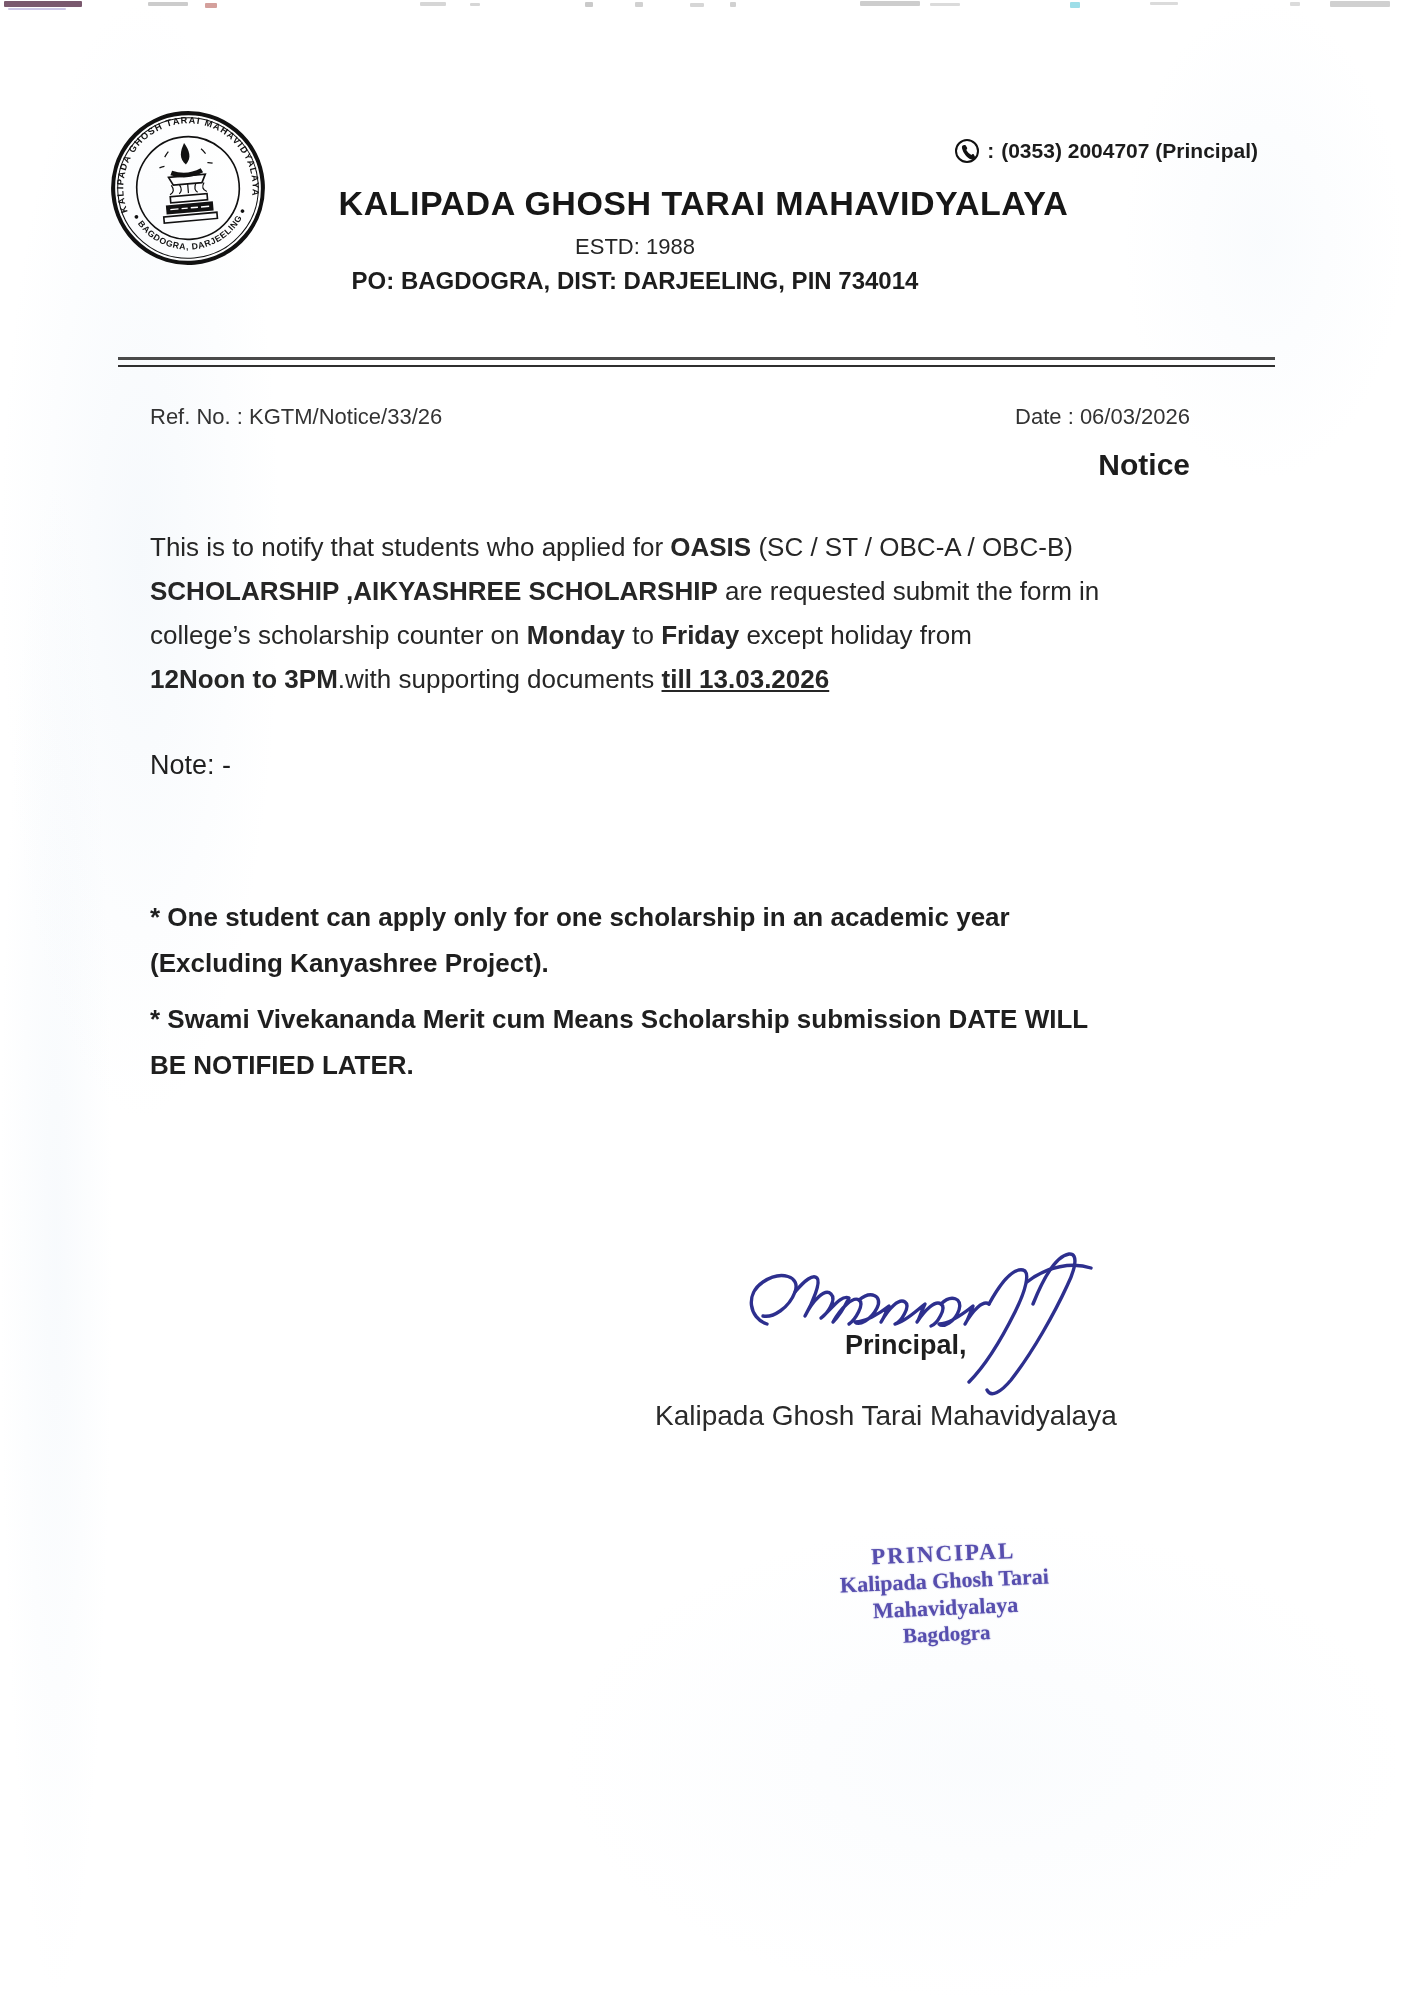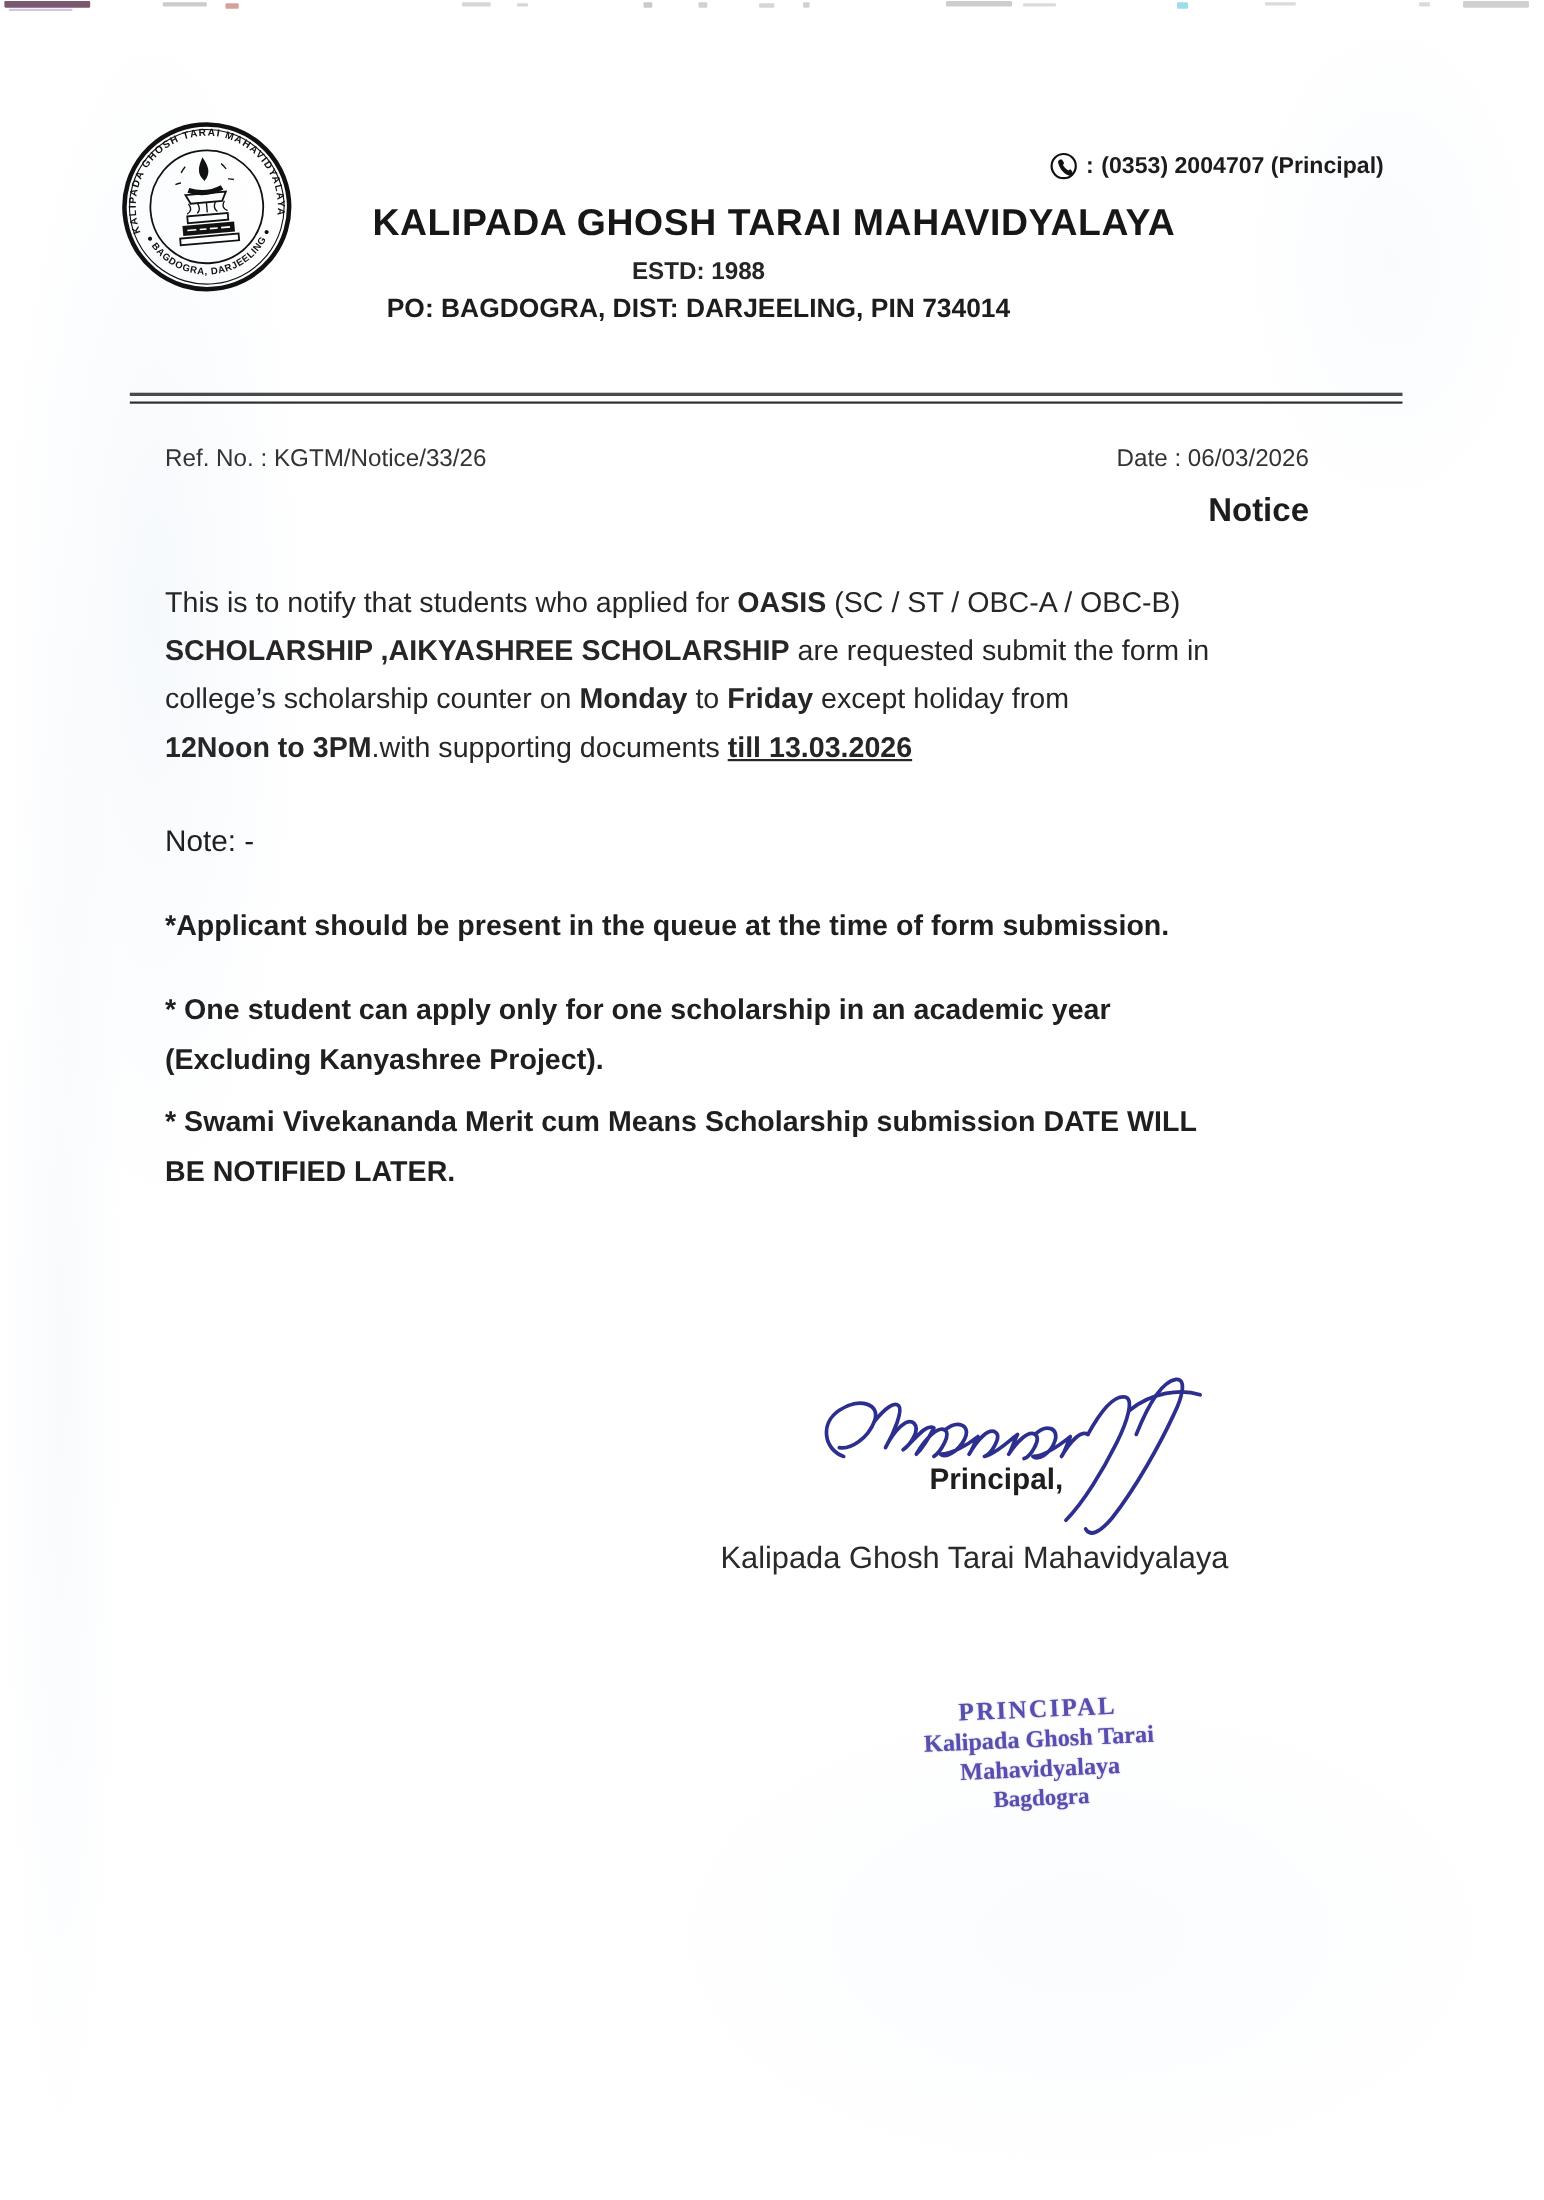--- a/index.html
+++ b/index.html
@@ -24,21 +24,21 @@
   .logo{position:absolute;left:108px;top:108px;width:160px;height:160px;transform:rotate(-5deg);}
   .logo text{fill:#111;font-family:"Liberation Sans",sans-serif;font-weight:bold;}
 
   .phone-line{position:absolute;top:138px;right:146px;font-size:21px;font-weight:bold;color:#1c1c1c;
     display:flex;align-items:center;gap:7px;}
   .phone-line svg{display:block;}
 
   .college-name{position:absolute;top:184px;left:150px;width:1107px;text-align:center;
     font-size:34px;font-weight:bold;letter-spacing:.5px;color:#171717;}
   .estd{position:absolute;top:234px;left:150px;width:970px;text-align:center;
-    font-size:22px;font-weight:bold;color:#262626;}
+    font-size:22px;font-weight:normal;color:#262626;}
   .address{position:absolute;top:267px;left:150px;width:970px;text-align:center;
     font-size:24px;font-weight:bold;color:#1d1d1d;}
   .email{position:absolute;top:304px;left:150px;width:970px;text-align:center;
     font-size:24px;font-weight:bold;color:#1d1d1d;}
 
   .rule-double{position:absolute;top:357px;left:118px;width:1157px;height:5px;
     border-top:3px solid #4a4a4a;border-bottom:2px solid #2f2f2f;}
 
   
   .meta-row{position:absolute;top:404px;left:150px;width:1040px;display:flex;
@@ -150,21 +150,20 @@
     <span>Ref. No. : KGTM/Notice/33/26</span>
     <span>Date : 06/03/2026</span>
   </div>
 
   
   <div class="notice-title">Notice</div>
 
   <div class="body-para"><span>This is to notify that students who applied for </span><span style="font-weight: 700;">OASIS</span><span> (SC / ST / OBC-A / OBC-B)</span><br><span style="font-weight: 700;">SCHOLARSHIP ,AIKYASHREE SCHOLARSHIP</span><span> are requested submit the form in</span><br><span>college’s scholarship counter on </span><span style="font-weight: 700;">Monday</span><span> to </span><span style="font-weight: 700;">Friday</span><span> except holiday from</span><br><span style="font-weight: 700;">12Noon to 3PM</span><span>.with supporting documents </span><span class="u" style="font-weight: 700;">till 13.03.2026</span></div>
 
   <div class="note-heading">Note: -</div>
-  <div class="note-item i1">*Applicant should be present in the queue at the time of form submission.</div>
   <div class="note-item i2">* One student can apply only for one scholarship in an academic year
 (Excluding Kanyashree Project).</div>
   <div class="note-item i3">* Swami Vivekananda Merit cum Means Scholarship  submission DATE WILL
 BE NOTIFIED LATER.</div>
 
   
   <svg class="sig-svg" viewBox="0 0 372 168">
     <path d="M34,84 C16,78 12,54 30,42 C48,30 68,36 62,52 C56,68 40,78 30,76"></path>
     <path d="M62,52 C72,40 80,34 84,38 C88,42 80,62 72,76 C80,60 92,48 98,54 C104,60 94,74 88,78 C98,70 108,54 116,58 C110,70 104,78 100,82 C108,68 120,56 126,60 C132,64 122,80 116,84"></path>
     <path d="M126,60 C138,50 150,56 144,68 C138,80 126,86 122,82 C132,82 146,74 156,66 C152,74 150,80 148,82 C156,68 166,58 172,62 C178,66 168,82 162,84 C172,82 184,70 192,64 C188,72 186,80 184,82 C192,70 202,60 208,64 C214,68 204,84 198,86"></path>

